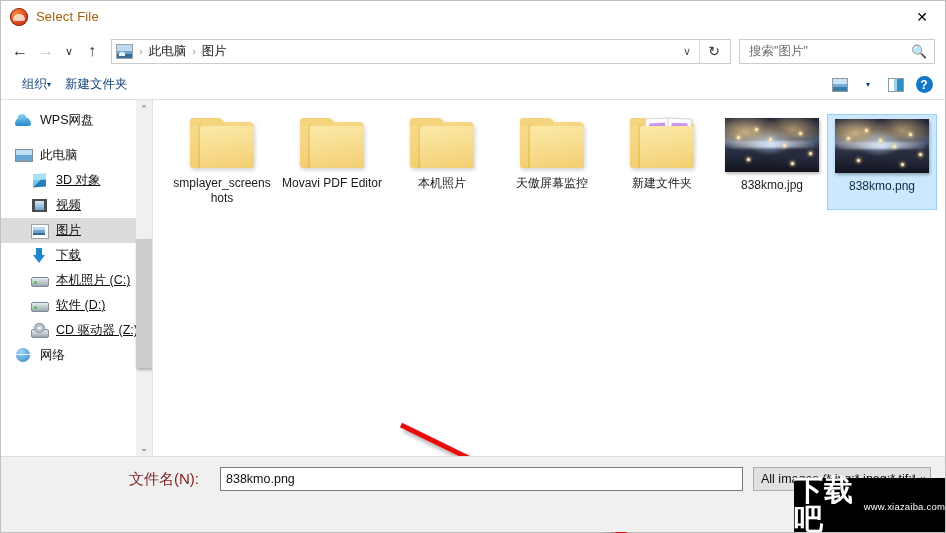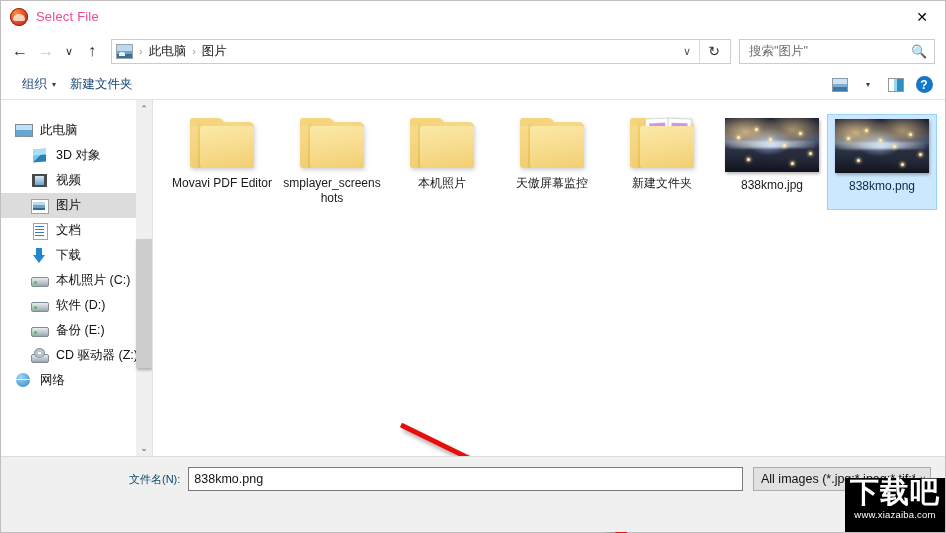--- a/index.html
+++ b/index.html
@@ -37,21 +37,21 @@
     box-shadow: 0 0 0 1px #8c2b12 inset;
   }
   .title-icon::after {
     content: "";
     position: absolute; left: 3px; top: 6px;
     width: 12px; height: 7px;
     background: #f7e9d8;
     border-radius: 6px 6px 2px 2px;
     opacity: .85;
   }
-  .title-text { font-size: 13px; color: #ec4899; letter-spacing: .2px; }
+  .title-text { font-size: 13px; color: #a16207; letter-spacing: .2px; }
   .win-controls { margin-left: auto; display: flex; height: 31px; }
   .win-btn {
     width: 46px; height: 31px;
     display: flex; align-items: center; justify-content: center;
     font-size: 14px; color: #000;
   }
 
   
   .addrrow {
     height: 38px; flex: 0 0 38px;
@@ -119,21 +119,21 @@
   .cmdbar {
     height: 30px; flex: 0 0 30px;
     display: flex; align-items: center;
     padding: 0 8px 0 14px;
     border-bottom: 1px solid #e2e2e2;
     background: #fff;
   }
   .cmd-item {
     color: #17457a; font-size: 12.5px;
     padding: 2px 7px;
-    display: flex; align-items: center; gap: 5px;
+    display: flex; align-items: center; 
   }
   .cmd-item .caret { font-size: 8px; color: #17457a; }
   .cmd-right { margin-left: auto; display: flex; align-items: center; gap: 2px; }
   .ic-btn {
     width: 26px; height: 24px;
     display: flex; align-items: center; justify-content: center;
   }
   .view-icon {
     width: 16px; height: 14px;
     border: 1px solid #8d99a3;
@@ -167,21 +167,21 @@
     overflow: hidden;
     padding-top: 8px;
   }
   .nav-item {
     height: 25px;
     display: flex; align-items: center;
     font-size: 12.5px; color: #111;
     padding-left: 14px;
     white-space: nowrap;
   }
-  .nav-item.indent { padding-left: 30px; }
+  .nav-item.indent { padding-left: 30px; text-decoration: underline; }
   .nav-item.selected { background: #dcdcdc; }
   .nav-ico {
     width: 17px; height: 15px; flex: 0 0 17px;
     margin-right: 8px; position: relative;
   }
   .nav-gap { height: 10px; }
 
   
   .ico-cloud { background: transparent; }
   .ico-cloud::before{
@@ -415,21 +415,21 @@
   .footer {
     flex: 0 0 76px; height: 76px;
     background: #f0f0f0;
     border-top: 1px solid #dcdcdc;
     position: relative;
   }
   .filename-row {
     display: flex; align-items: center;
     position: absolute; left: 128px; top: 10px; right: 14px;
   }
-  .filename-label { font-size: 11px; color: #0c4a6e; margin-right: 8px; white-space: nowrap; }
+  .filename-label { font-size: 15px; color: #7f1d1d; margin-right: 21px; white-space: nowrap; }
   .filename-input {
     flex: 1 1 auto; height: 24px;
     border: 1px solid #7a7a7a; background: #fff;
     font-family: inherit; font-size: 12.5px; color: #111;
     padding: 0 5px; outline: none; min-width: 0;
   }
   .filter-select {
     width: 178px; flex: 0 0 178px; height: 24px;
     margin-left: 10px;
     border: 1px solid #adadad;
@@ -459,23 +459,23 @@
   
   .annot {
     position: absolute; left: 0; top: 0;
     width: 946px; height: 533px;
     pointer-events: none;
   }
 
   
   .watermark {
     position: absolute; right: 0px; bottom: 0px;
-    width: 100px; height: 54px;
+    width: 151px; height: 54px;
     background: #000;
-    display: flex; flex-direction: column;
+    display: flex; flex-direction: row;
     align-items: center; justify-content: flex-start;
     line-height: 1;
   }
   .wm-main {
     color: #fff; font-size: 29px; font-weight: bold;
     letter-spacing: 1px;
     font-family: "DejaVu Sans", sans-serif;
   }
   .wm-sub { color: #fff; font-size: 9.5px; margin-top: 3px; letter-spacing: .2px; }
 </style>
@@ -540,56 +540,52 @@
       <div class="ic-btn">
         <span class="help-icon">?</span>
       </div>
     </div>
   </div>
 
   <div class="body">
 
     <div class="navpane">
       <div id="nav-items">
+          <div class="nav-item">
+            <span class="nav-ico ico-cloud"></span>
+            <span>WPS网盘</span>
+          </div>
           <div class="nav-gap"></div>
           <div class="nav-item">
             <span class="nav-ico ico-pc"></span>
             <span>此电脑</span>
           </div>
           <div class="nav-item indent">
             <span class="nav-ico ico-3d"></span>
             <span>3D 对象</span>
           </div>
           <div class="nav-item indent">
             <span class="nav-ico ico-video"></span>
             <span>视频</span>
           </div>
           <div class="nav-item indent selected">
             <span class="nav-ico ico-pic"></span>
             <span>图片</span>
           </div>
           <div class="nav-item indent">
-            <span class="nav-ico ico-doc"></span>
-            <span>文档</span>
-          </div>
-          <div class="nav-item indent">
             <span class="nav-ico ico-dl"></span>
             <span>下载</span>
           </div>
           <div class="nav-item indent">
             <span class="nav-ico ico-drive"></span>
             <span>本机照片 (C:)</span>
           </div>
           <div class="nav-item indent">
             <span class="nav-ico ico-drive"></span>
             <span>软件 (D:)</span>
-          </div>
-          <div class="nav-item indent">
-            <span class="nav-ico ico-drive"></span>
-            <span>备份 (E:)</span>
           </div>
           <div class="nav-item indent">
             <span class="nav-ico ico-cdrive"></span>
             <span>CD 驱动器 (Z:)</span>
           </div>
           <div class="nav-item">
             <span class="nav-ico ico-net"></span>
             <span>网络</span>
           </div>
         </div>
@@ -604,30 +600,30 @@
 
     <div class="content">
       <div class="tile-grid" id="tile-grid">
           <div class="tile">
             <div class="folder">
               <div class="back"></div>
               <div class="tabtop"></div>
               <div class="spine"></div>
               <div class="front"></div>
             </div>
-            <div class="tile-label">Movavi PDF Editor</div>
+            <div class="tile-label">smplayer_screenshots</div>
           </div>
           <div class="tile">
             <div class="folder">
               <div class="back"></div>
               <div class="tabtop"></div>
               <div class="spine"></div>
               <div class="front"></div>
             </div>
-            <div class="tile-label">smplayer_screenshots</div>
+            <div class="tile-label">Movavi PDF Editor</div>
           </div>
           <div class="tile">
             <div class="folder">
               <div class="back"></div>
               <div class="tabtop"></div>
               <div class="spine"></div>
               <div class="front"></div>
             </div>
             <div class="tile-label">本机照片</div>
           </div>

